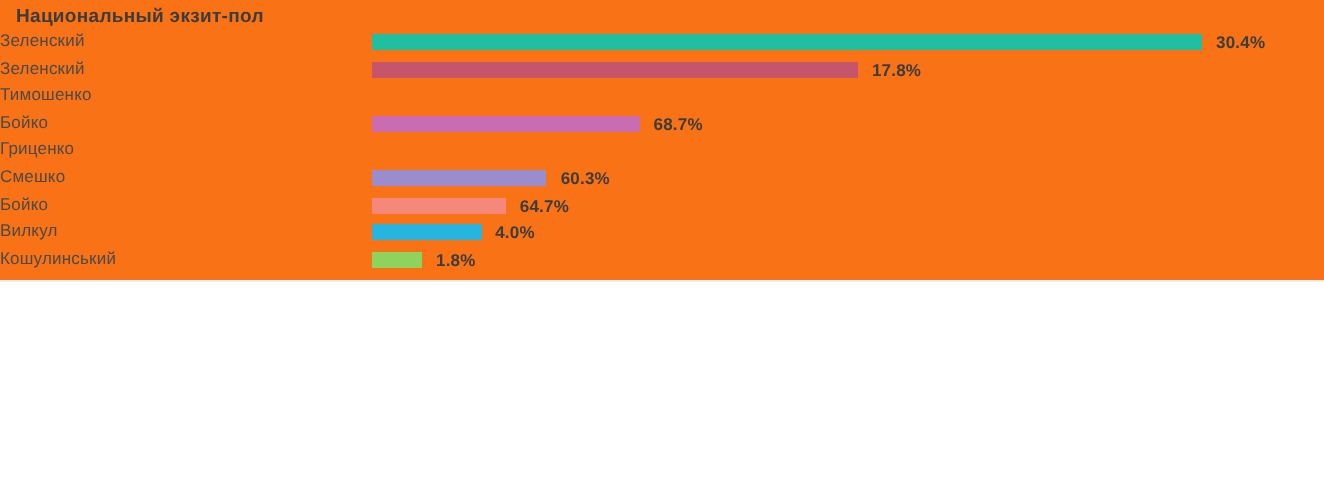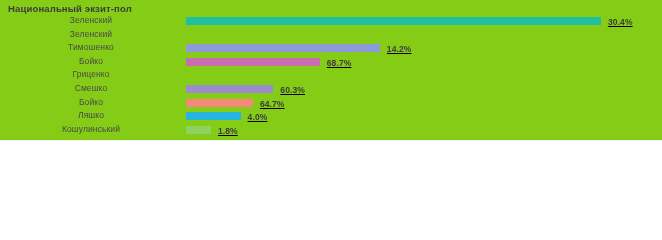--- a/index.html
+++ b/index.html
@@ -12,21 +12,21 @@
     height: 141px;
     overflow: hidden;
     font-family: "Liberation Sans", sans-serif;
     -webkit-font-smoothing: antialiased;
   }
   #chart-widget {
     position: relative;
     width: 662px;
     height: 141px;
     box-sizing: border-box;
-    background: #84cc16;
+    background: #f97316;
   }
   #chart-title {
     position: absolute;
     left: 8px;
     top: 3px;
     font-size: 9.5px;
     font-weight: bold;
     color: #3c3c3c;
     letter-spacing: 0.15px;
     white-space: nowrap;
@@ -40,34 +40,34 @@
   .bar-row {
     position: relative;
     height: 13.6px;
     display: flex;
     align-items: center;
   }
   .bar-label {
     position: absolute;
     left: 0;
     width: 182px;
-    text-align: center;
+    text-align: left;
     font-size: 8.5px;
     color: #4a4a4a;
     letter-spacing: 0.1px;
     white-space: nowrap;
     line-height: 13.6px;
   }
   .bar-track {
     position: absolute;
     left: 186px;
     top: 3px;
     height: 8px;
     display: flex;
-    text-decoration: underline;
+    align-items: center;
   }
   .bar-fill {
     height: 8px;
     border-radius: 0px;
   }
   .bar-value {
     margin-left: 7px;
     font-size: 8.5px;
     font-weight: bold;
     color: #3c3c3c;
@@ -93,27 +93,27 @@
   <div id="bars-area">
       <div class="bar-row">
         <div class="bar-label">Зеленский</div>
         <div class="bar-track">
           <div class="bar-fill" style="width: 415px; background: rgb(31, 191, 160);"></div>
           <div class="bar-value">30.4%</div>
         </div>
       </div>
       <div class="bar-row">
         <div class="bar-label">Зеленский</div>
+        <div class="bar-track">
+          <div class="bar-fill" style="width: 242.993px; background: rgb(196, 85, 107);"></div>
+          <div class="bar-value">17.8%</div>
+        </div>
       </div>
       <div class="bar-row">
         <div class="bar-label">Тимошенко</div>
-        <div class="bar-track">
-          <div class="bar-fill" style="width: 193.849px; background: rgb(141, 155, 221);"></div>
-          <div class="bar-value">14.2%</div>
-        </div>
       </div>
       <div class="bar-row">
         <div class="bar-label">Бойко</div>
         <div class="bar-track">
           <div class="bar-fill" style="width: 133.783px; background: rgb(203, 107, 176);"></div>
           <div class="bar-value">68.7%</div>
         </div>
       </div>
       <div class="bar-row">
         <div class="bar-label">Гриценко</div>
@@ -126,21 +126,21 @@
         </div>
       </div>
       <div class="bar-row">
         <div class="bar-label">Бойко</div>
         <div class="bar-track">
           <div class="bar-fill" style="width: 66.8914px; background: rgb(244, 136, 122);"></div>
           <div class="bar-value">64.7%</div>
         </div>
       </div>
       <div class="bar-row">
-        <div class="bar-label">Ляшко</div>
+        <div class="bar-label">Вилкул</div>
         <div class="bar-track">
           <div class="bar-fill" style="width: 54.6053px; background: rgb(39, 181, 224);"></div>
           <div class="bar-value">4.0%</div>
         </div>
       </div>
       <div class="bar-row">
         <div class="bar-label">Кошулинський</div>
         <div class="bar-track">
           <div class="bar-fill" style="width: 25px; background: rgb(142, 211, 94);"></div>
           <div class="bar-value">1.8%</div>

